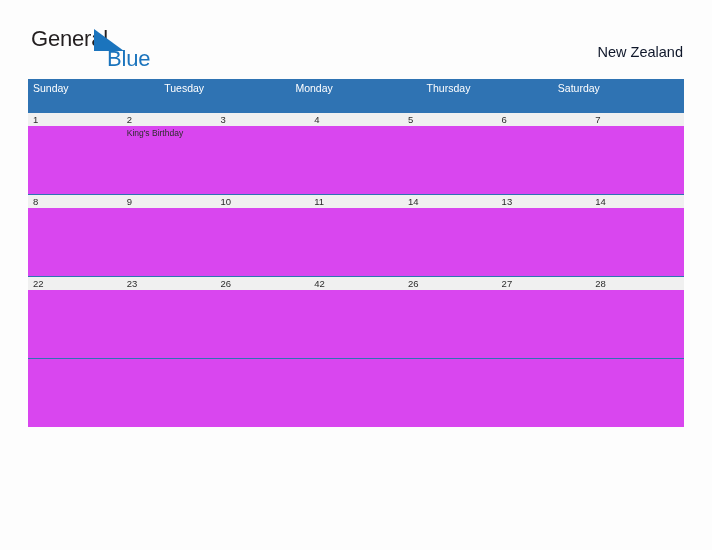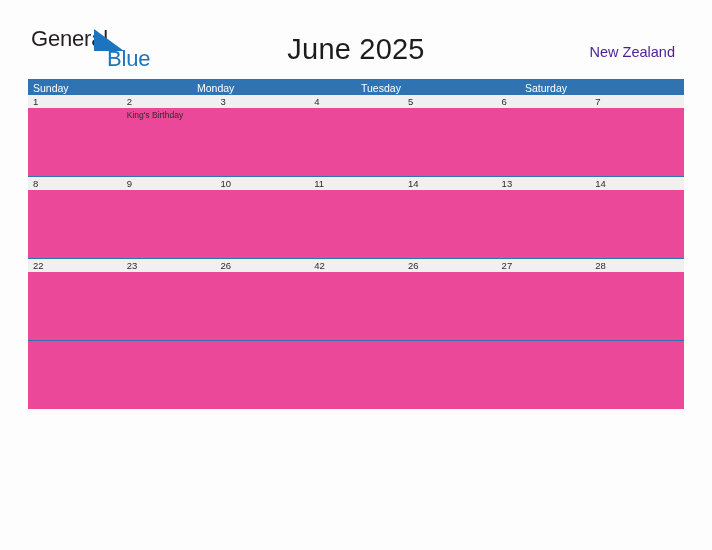--- a/index.html
+++ b/index.html
@@ -65,39 +65,39 @@
     text-align: center;
     font-size: 29px;
     color: #1c1c1c;
     font-weight: normal;
     margin: 0;
     letter-spacing: 0.2px;
   }
 
   .region-label {
     position: absolute;
-    right: 37px;
+    right: 29px;
     top: 44px;
     font-size: 14.5px;
-    color: #4c1d95;
+    color: #0f172a;
     margin-left: 13px;
   }
 
   
   .calendar {
     position: absolute;
     left: 28px;
     top: 79px;
     width: 656px;
   }
 
   .weekday-row {
     display: flex;
     background: #2f73b3;
-    height: 16px;
+    height: 34px;
   }
   .weekday-cell {
     flex: 1 1 0;
     color: #ffffff;
     font-size: 10.5px;
     line-height: 18px;
     padding-left: 5px;
     box-sizing: border-box;
     white-space: nowrap;
     overflow: hidden;
@@ -112,21 +112,21 @@
     border-top: none;
   }
   .week-row .daynum-band {
     display: flex;
     height: 13px;
     background: #f0f0f0;
   }
   .week-row .body-band {
     display: flex;
     height: 68px;
-    background: #ec4899;
+    background: #d946ef;
   }
   .daynum-cell {
     flex: 1 1 0;
     font-size: 9.5px;
     line-height: 13px;
     color: #2b2b2b;
     padding-left: 5px;
     box-sizing: border-box;
   }
   .event-cell {
@@ -153,31 +153,31 @@
   <div class="brand">
     <span class="brand-general">General</span>
     <span class="brand-flag">
       <svg width="30" height="23" viewBox="0 0 30 23" xmlns="http://www.w3.org/2000/svg">
         <polygon points="0,0 30,22 0,22" fill="#1b74bd"></polygon>
       </svg>
     </span>
     <span class="brand-blue">Blue</span>
   </div>
 
-  <h1 class="month-title">June 2025</h1>
 
   <div class="region-label">New Zealand</div>
 
 </div>
 
 <div class="calendar">
   <div class="weekday-row">
       <div class="weekday-cell">Sunday</div>
+      <div class="weekday-cell">Tuesday</div>
       <div class="weekday-cell">Monday</div>
-      <div class="weekday-cell">Tuesday</div>
+      <div class="weekday-cell">Thursday</div>
       <div class="weekday-cell">Saturday</div>
     </div>
   <div class="weeks-container">
       <div class="week-row">
         <div class="daynum-band">
           <div class="daynum-cell">1</div>
           <div class="daynum-cell">2</div>
           <div class="daynum-cell">3</div>
           <div class="daynum-cell">4</div>
           <div class="daynum-cell">5</div>

